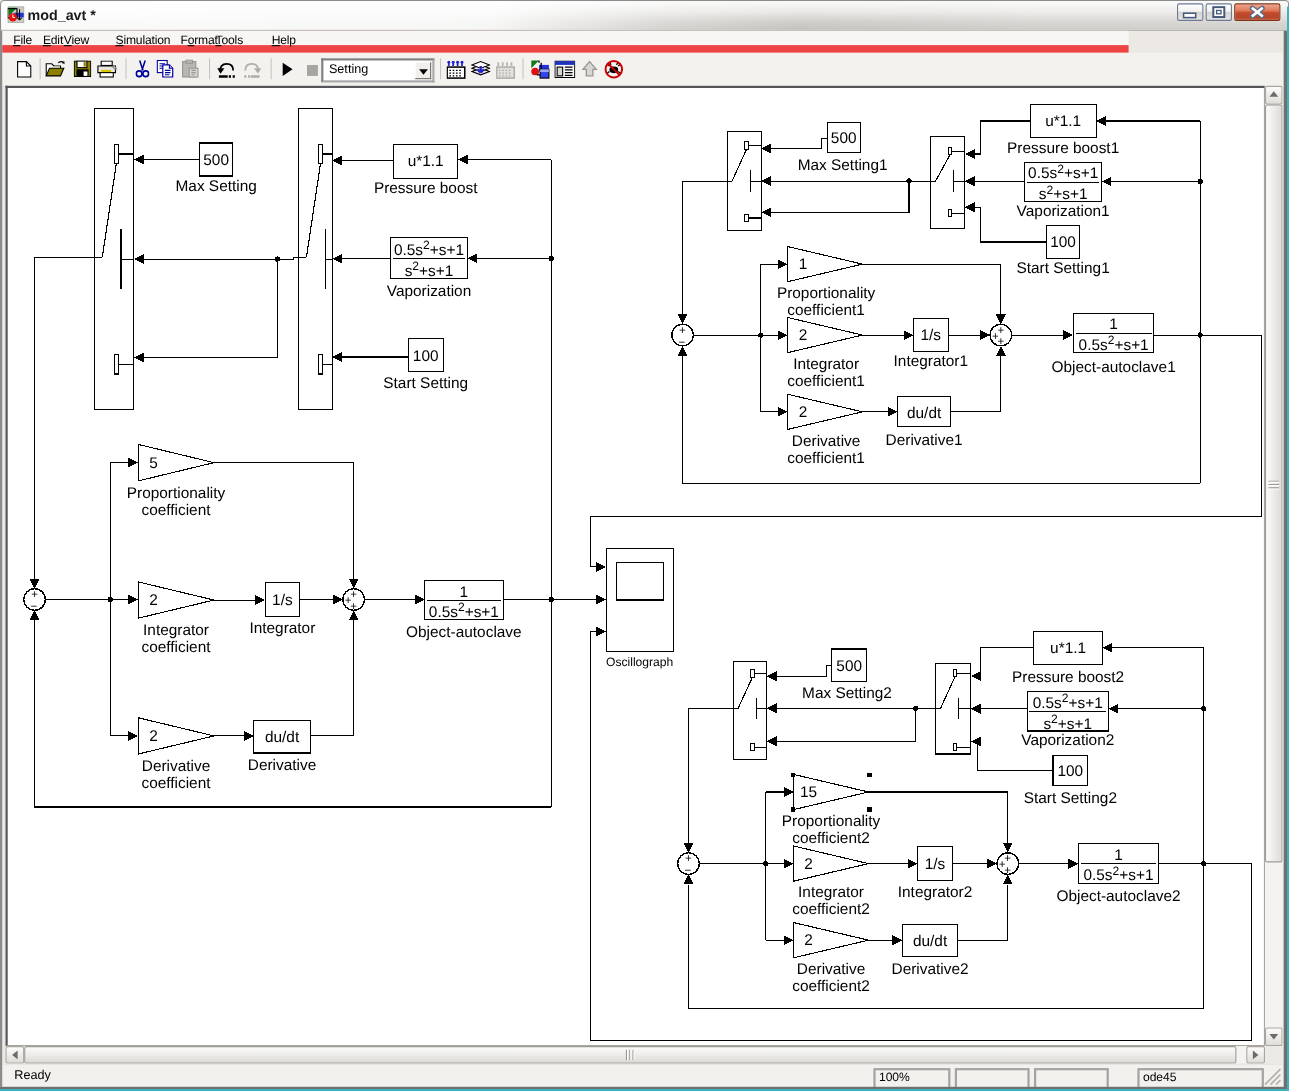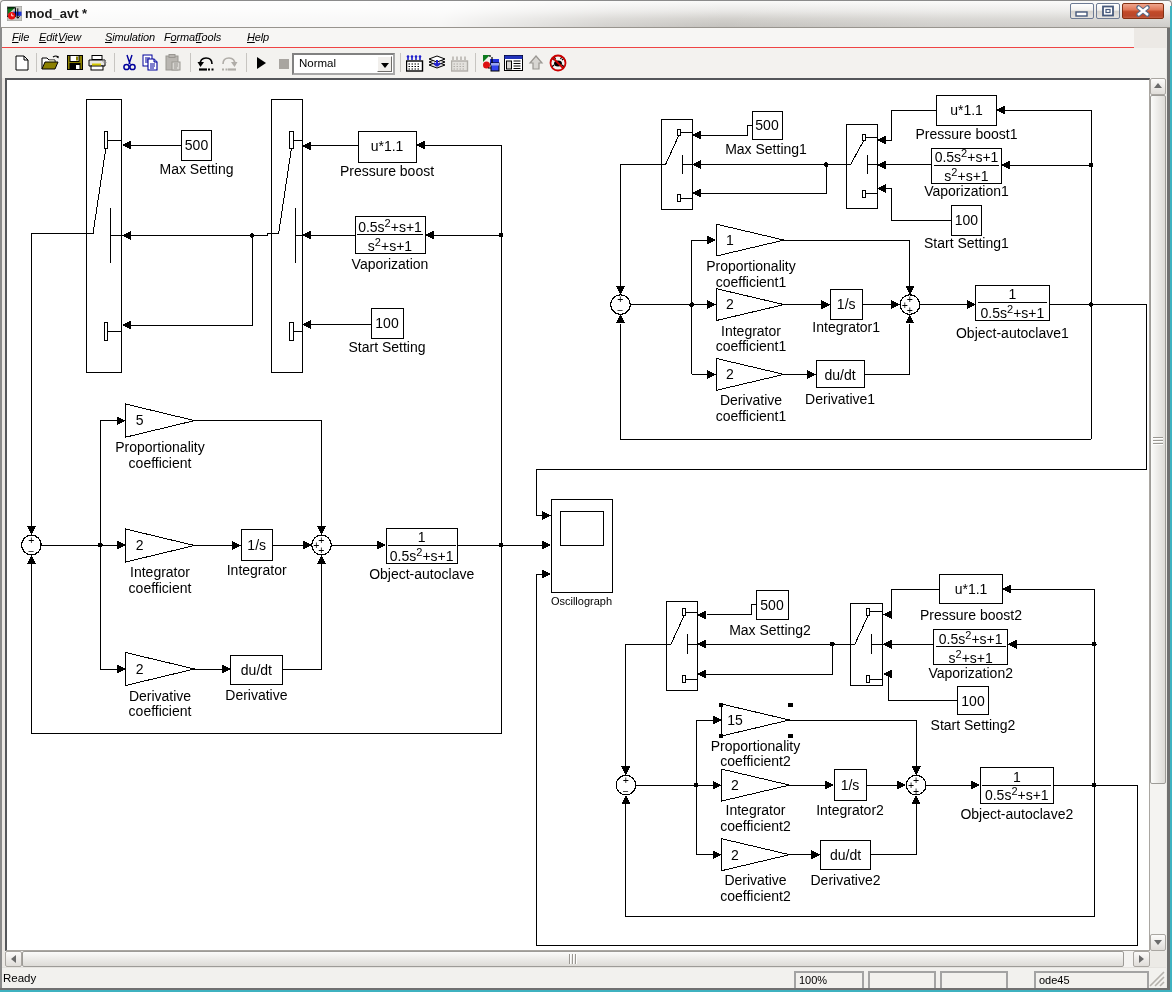--- a/index.html
+++ b/index.html
@@ -10,22 +10,22 @@
   border:1px solid #8b8b8b; border-bottom:1px solid #98948e;
   border-radius:4px 4px 0 0; }
 #titlebar .sheen { position:absolute; left:0; top:0; width:100%; height:100%;
   background:linear-gradient(113deg, rgba(255,255,255,0.92) 0%, rgba(255,255,255,0.85) 38%, rgba(255,255,255,0.25) 52%, rgba(255,255,255,0) 62%, rgba(255,255,255,0.18) 80%); border-radius:4px 4px 0 0;}
 #title-text { position:absolute; left:25px; top:6px; font-size:13px; font-weight:bold; color:#1a1a1a;text-align:right; }
 #sysicon { position:absolute; left:7px; top:6px; width:15px; height:15px; }
 .winbtn { position:absolute; top:3px; height:16px; border:1px solid #6d7b94; border-radius:2px; }
 #btn-min  { left:1070px; width:24px; background:linear-gradient(to bottom,#ffffff 0%,#f2f1ef 45%,#d5d3cf 50%,#e6e4e1 100%); }
 #btn-max  { left:1096px; width:24px; background:linear-gradient(to bottom,#ffffff 0%,#f2f1ef 45%,#d5d3cf 50%,#e6e4e1 100%); }
 #btn-close{ left:1122px; width:42px; background:linear-gradient(to bottom,#efa68e 0%,#e0795a 40%,#c24a28 55%,#b8472a 85%,#c55e41 100%); border-color:#833012; }
-#menubar { position:absolute; left:2px; top:28px; width:1132px; height:20px; background:#f7f6f4;
-  border-bottom:1px solid #ef4444; font-size:11px; letter-spacing:-0.15px; color:#000;font-style:italic; }
+#menubar { position:absolute; left:2px; top:28px; width:1024px; height:20px; background:#f7f6f4;
+  border-bottom:7px solid #ef4444; font-size:11px; letter-spacing:-0.15px; color:#000; }
 .mi { position:absolute; top:3px; }
 #toolbar { position:absolute; left:2px; top:48px; width:1168px; height:30px; background:#f3f2ef; }
 .tsep { position:absolute; top:53px; width:1px; height:19px; background:#c7c5c1; }
 .ticon { position:absolute; }
 #combo { position:absolute; left:292px; top:53px; width:103px; height:22px; background:#fff;
   border:2px solid #818181; border-bottom-color:#a8a8a8; border-right-color:#a8a8a8; }
 #combo .txt { position:absolute; left:5px; top:2px; font-size:11.5px; }
 #combo .btn { position:absolute; right:1px; top:1px; width:15px; height:16px; background:#f1efec;
   border-right:1.5px solid #6f6d69; border-bottom:1.5px solid #6f6d69; border-top:1px solid #fff; border-left:1px solid #fff; }
 #combo .btn:after { content:""; position:absolute; left:3px; top:6px; border:4px solid transparent; border-top:5px solid #000; }
@@ -214,21 +214,21 @@
 </svg>
 
 <svg class="ticon" style="left:549px;top:54px" width="18" height="18" viewBox="0 0 18 18">
 <ellipse cx="9" cy="9.5" rx="4" ry="3" fill="#000"></ellipse>
 <path d="M5,6 L2.5,4 M6.5,5 L5,2.5 M11.5,5 L13,2.5 M13,6 L15.5,4 M5,11 L2.5,13 M13,11 L15.5,13" stroke="#000" stroke-width="1.2"></path>
 <circle cx="9" cy="9" r="7.5" fill="none" stroke="#cc0000" stroke-width="1.8"></circle>
 <path d="M3.5,3.5 L14.5,14.5" stroke="#cc0000" stroke-width="1.8"></path>
 </svg>
 
 <div id="combo">
-    <span class="txt">Normal</span>
+    <span class="txt">Setting</span>
     <span class="btn"></span>
   </div>
 
 <div id="canvas"></div>
 <svg id="diag" width="1142" height="870" viewBox="7 80 1142 870" font-family="Liberation Sans, sans-serif" shape-rendering="crispEdges" style="position:absolute;left:7px;top:80px">
 <rect x="86" y="99.0" width="35.5" height="273.5" fill="#fff" stroke="#000" stroke-width="1"></rect>
 <rect x="104" y="131.5" width="3.6" height="17" fill="#fff" stroke="#000" stroke-width="1"></rect>
 <line x1="107.6" y1="140" x2="121.5" y2="140" stroke="#000" stroke-width="1"></line>
 <line x1="105.8" y1="148.5" x2="93" y2="233.8" stroke="#000" stroke-width="1"></line>
 <line x1="86" y1="233.8" x2="93" y2="233.8" stroke="#000" stroke-width="1"></line>
@@ -598,21 +598,21 @@
       </g>
   </svg>
   <div class="sbtn" style="left:1128px;top:0px;width:17px;height:16px"></div>
   <svg style="position:absolute;left:1128px;top:0" width="17" height="16">
       <path d="M11,8 L6,4 L6,12 Z" fill="#6b6b6b"></path>
     </svg>
 </div>
 <div id="corner"></div>
 
 <div id="statusbar">
-  <span style="position:absolute;left:1px;top:4px">Ready</span>
+  <span style="position:absolute;left:11px;top:4px">Ready</span>
   <span class="sfield" style="left:792px;width:70px">100%</span>
   <span class="sfield" style="left:866px;width:68px"></span>
   <span class="sfield" style="left:938px;width:68px"></span>
   <span class="sfield" style="left:1032px;width:115px">ode45</span>
   <svg style="position:absolute;left:1146px;top:2px" width="18" height="17">
     <g stroke="#b5b2ad" stroke-width="1.6">
         <path d="M16,2 L2,16 M16,7 L7,16 M16,12 L12,16"></path>
       </g>
   </svg>
 </div>

